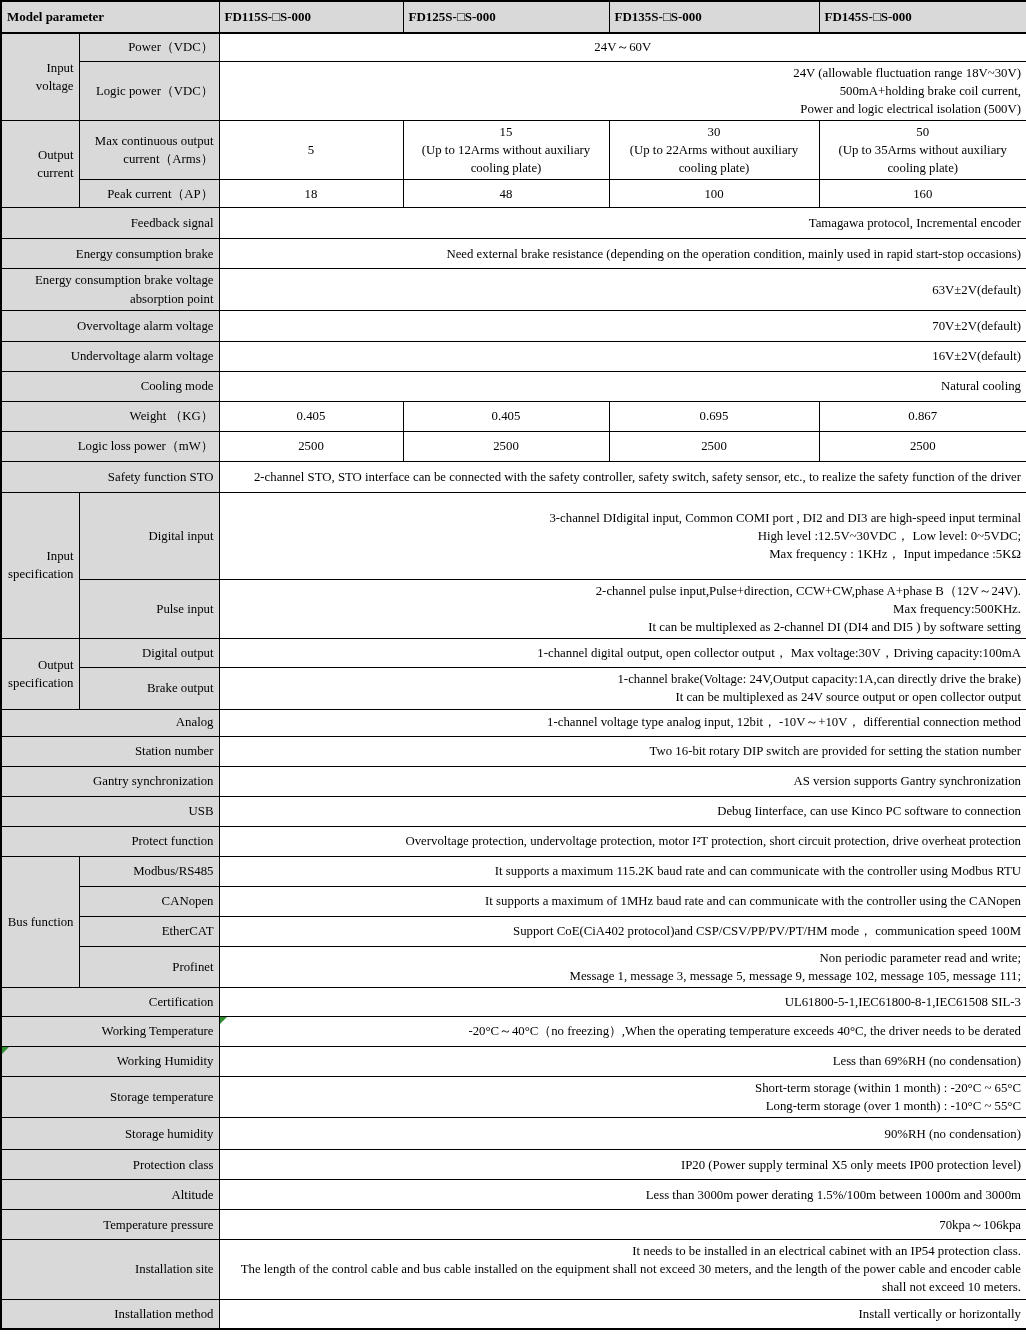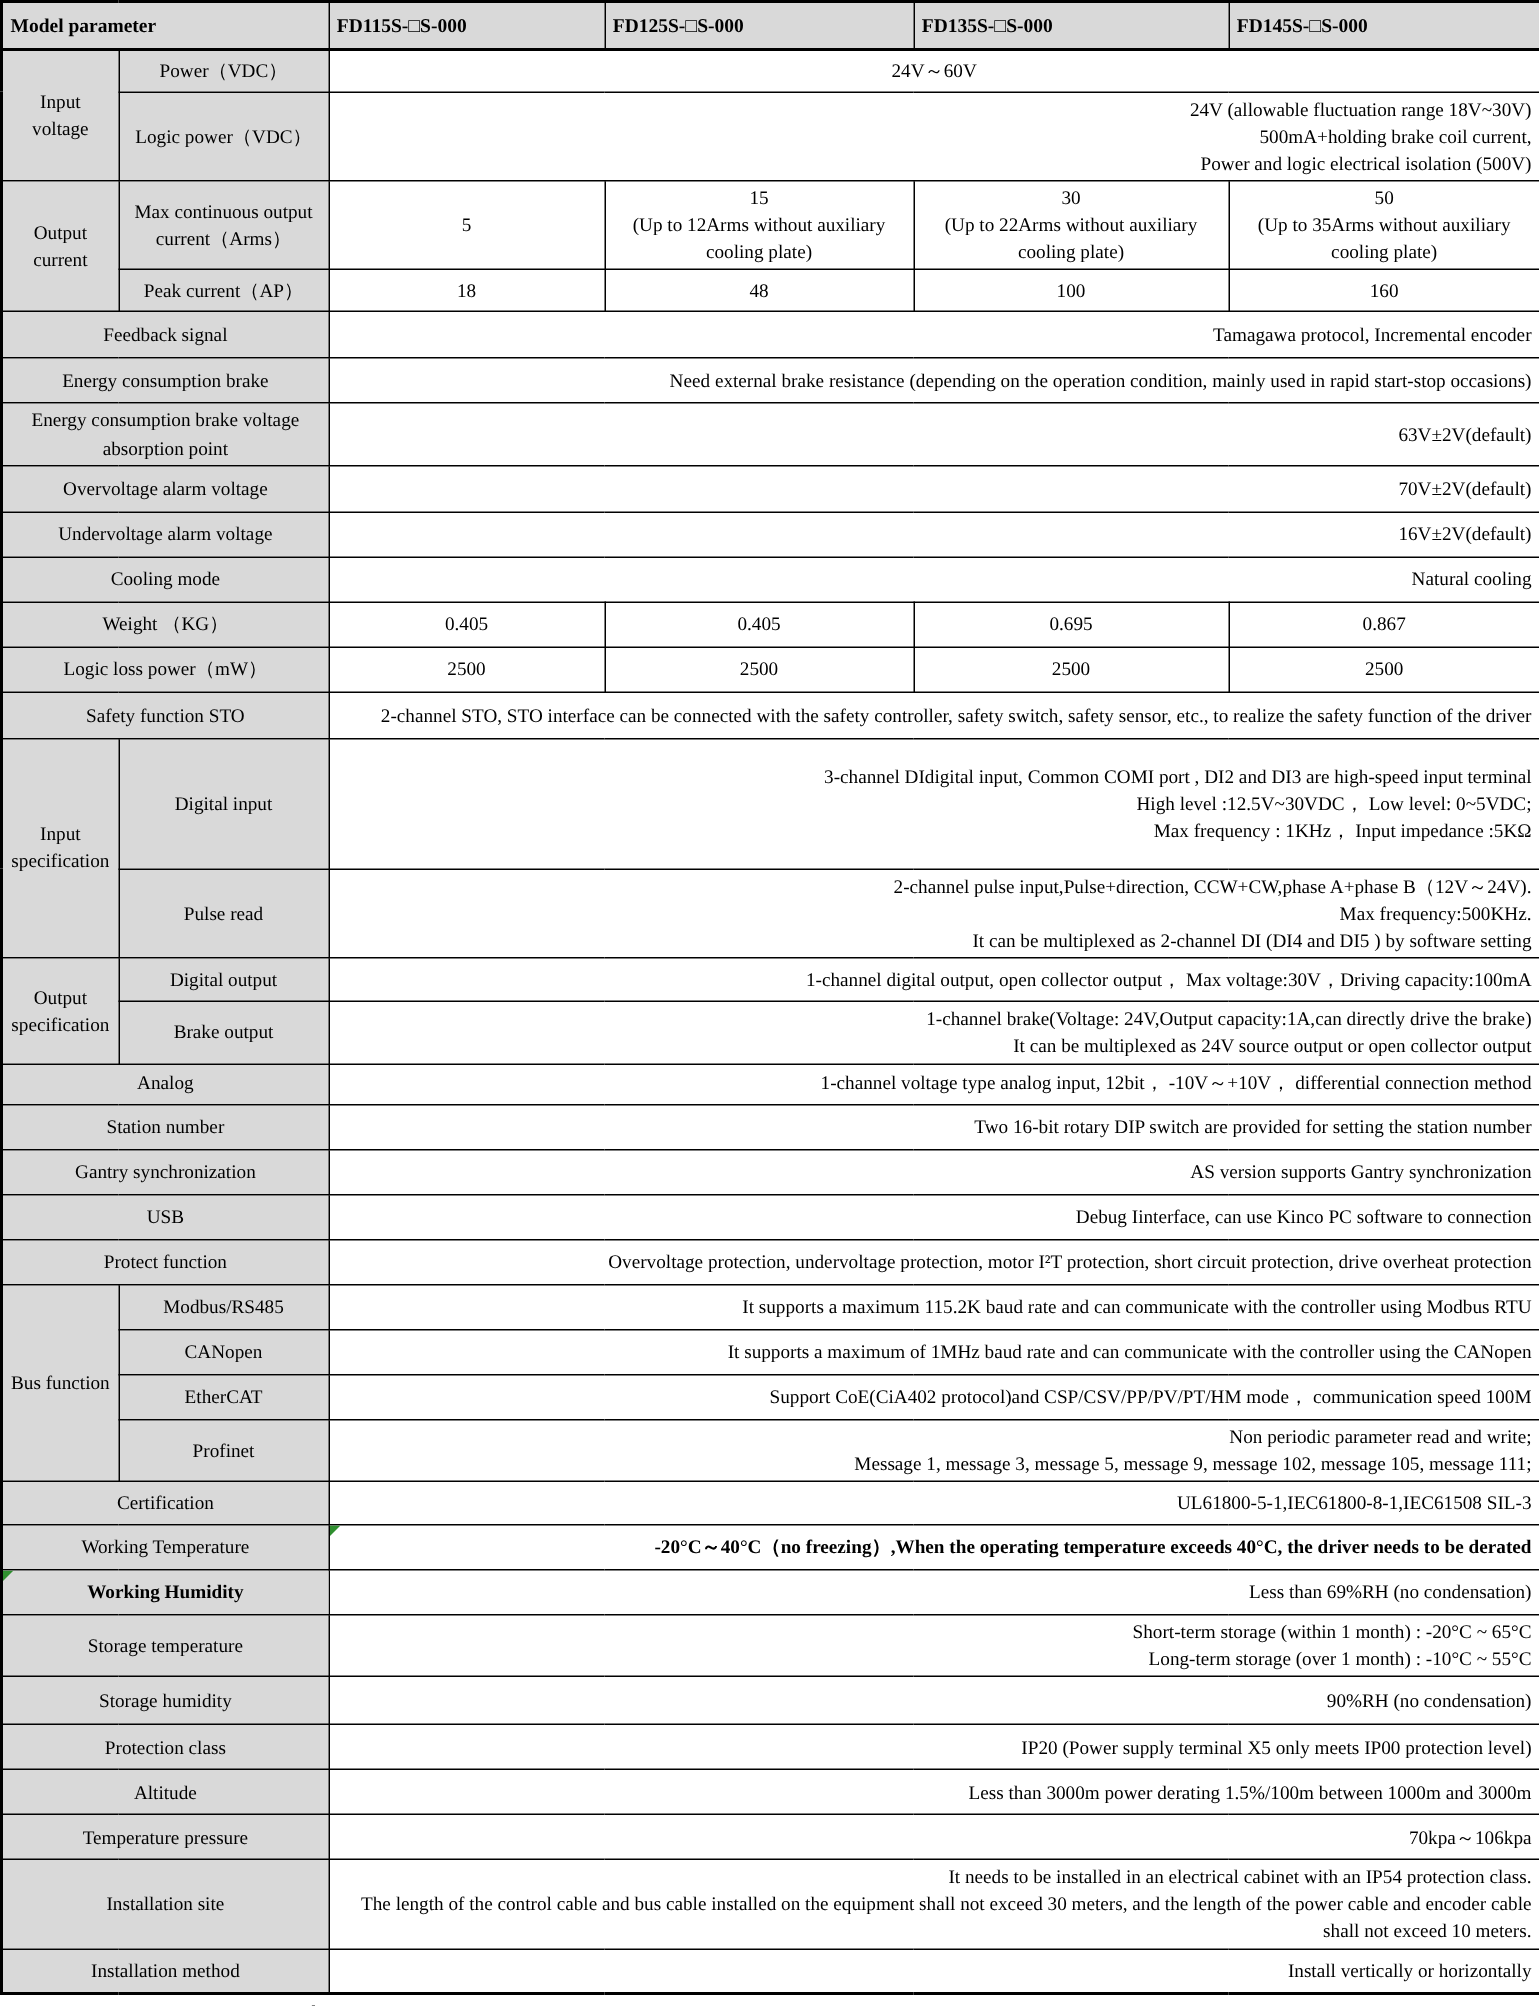--- a/index.html
+++ b/index.html
@@ -21,25 +21,25 @@
     border:1px solid #000;
     padding:2px 5px;
     vertical-align:middle;
     font-size:12.8px;
     line-height:1.42;
     overflow:hidden;
   }
   .spec tr.head th { border-bottom:2px solid #000; background:var(--grey); font-weight:bold; font-size:13px; }
   .spec th.param { text-align:left; }
   .spec th.model { text-align:left; }
-  .lab { background:var(--grey); text-align:center; font-weight:normal; }
+  .lab { background:var(--grey); text-align:right; font-weight:normal; }
   .val { background:#fff; text-align:right; }
   .ctr { text-align:center; }
   .pre { white-space:pre-line; }
-  .rel { position:relative;font-weight:bold; }
+  .rel { position:relative; }
   .tri {
     position:absolute; top:0; left:0; width:0; height:0;
     border-top:7px solid var(--marker);
     border-right:7px solid transparent;
     display:block;
   }
   .note { font-size:13px; padding:4px 0 0 4px; line-height:1.28; }
   .note .n-line { white-space:pre; }
 </style>
 </head>
@@ -142,21 +142,21 @@
     </tr>
 
     <tr style="height:87px">
       <td class="lab" rowspan="2">Input specification</td>
       <td class="lab">Digital input</td>
       <td class="val pre" colspan="4">3-channel DIdigital input, Common COMI port , DI2 and DI3 are high-speed input terminal
 High level :12.5V~30VDC， Low level: 0~5VDC;
 Max frequency : 1KHz， Input impedance :5KΩ</td>
     </tr>
     <tr style="height:47px">
-      <td class="lab">Pulse read</td>
+      <td class="lab">Pulse input</td>
       <td class="val pre" colspan="4">2-channel pulse input,Pulse+direction, CCW+CW,phase A+phase B（12V～24V).
 Max frequency:500KHz.
 It can be multiplexed as 2-channel DI (DI4 and DI5 ) by software setting</td>
     </tr>
 
     <tr style="height:29px">
       <td class="lab" rowspan="2">Output specification</td>
       <td class="lab">Digital output</td>
       <td class="val" colspan="4">1-channel digital output, open collector output， Max voltage:30V，Driving capacity:100mA</td>
     </tr>

